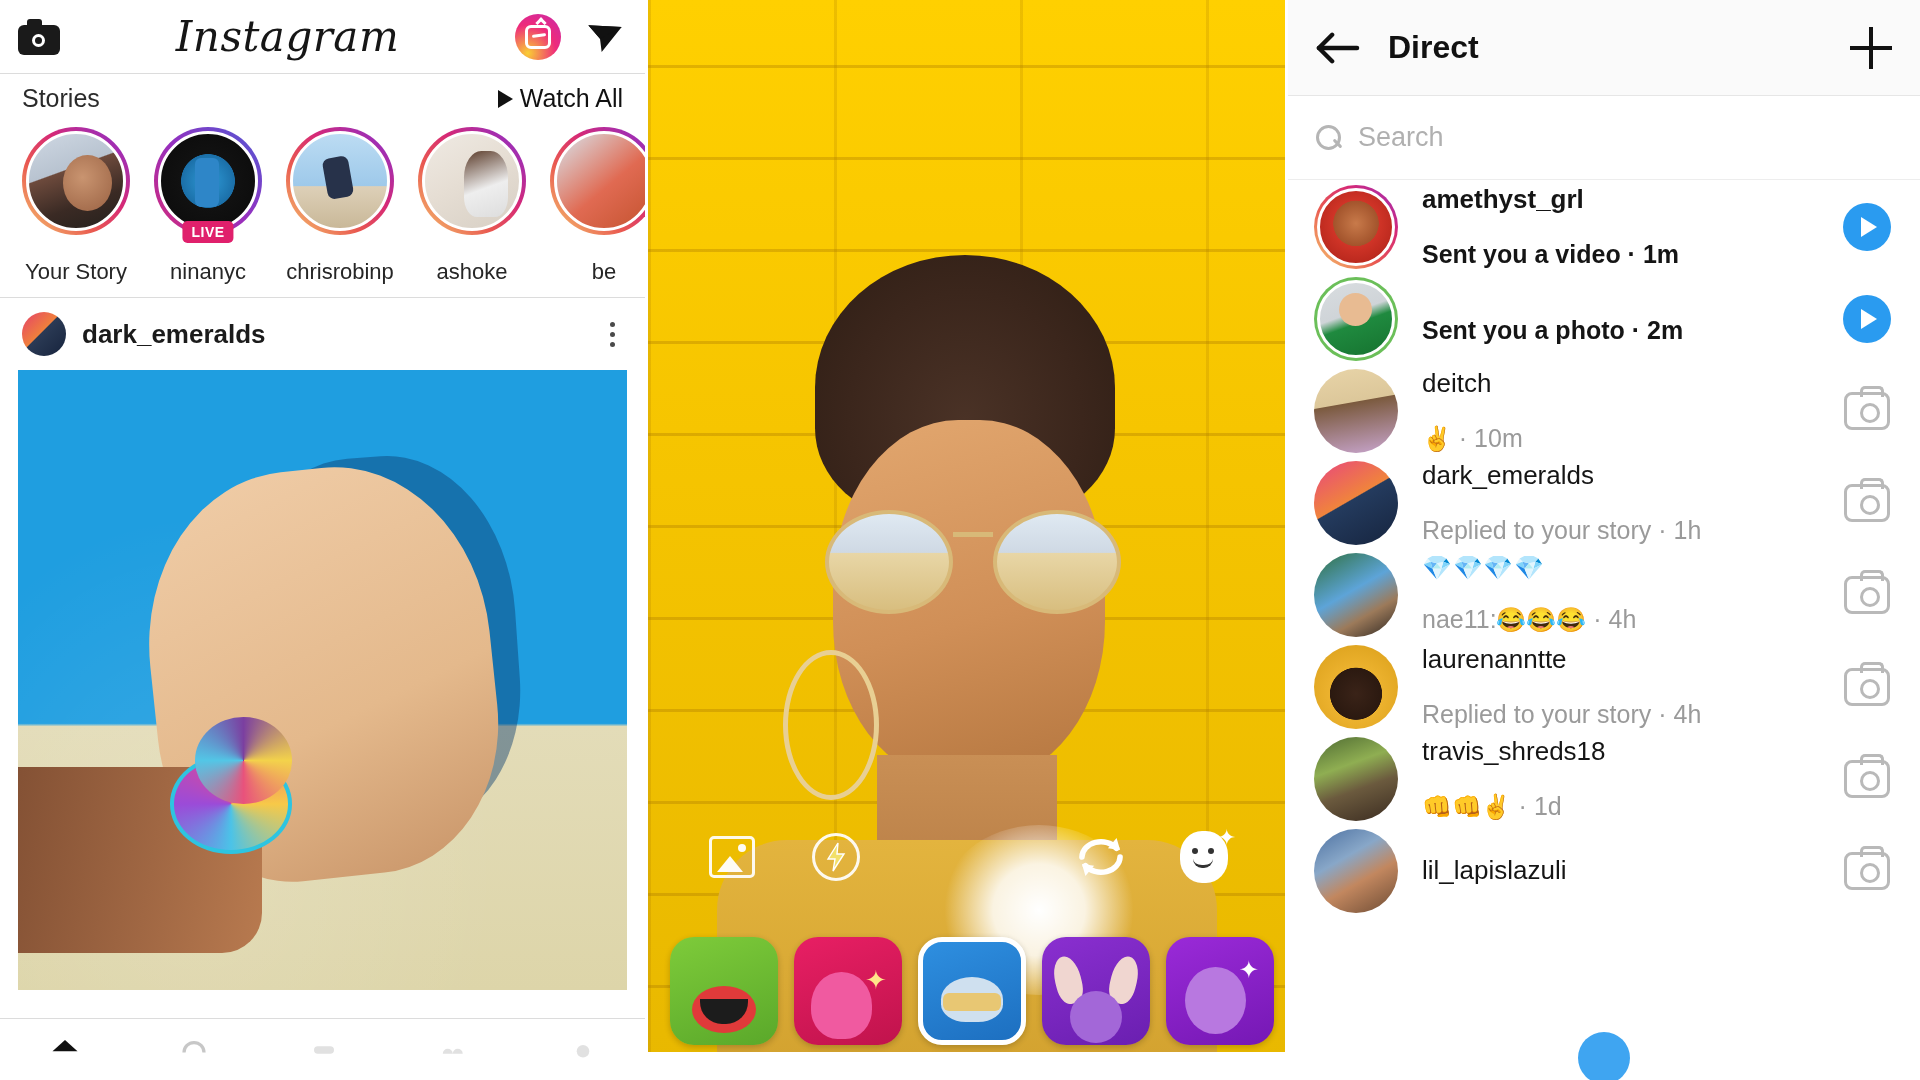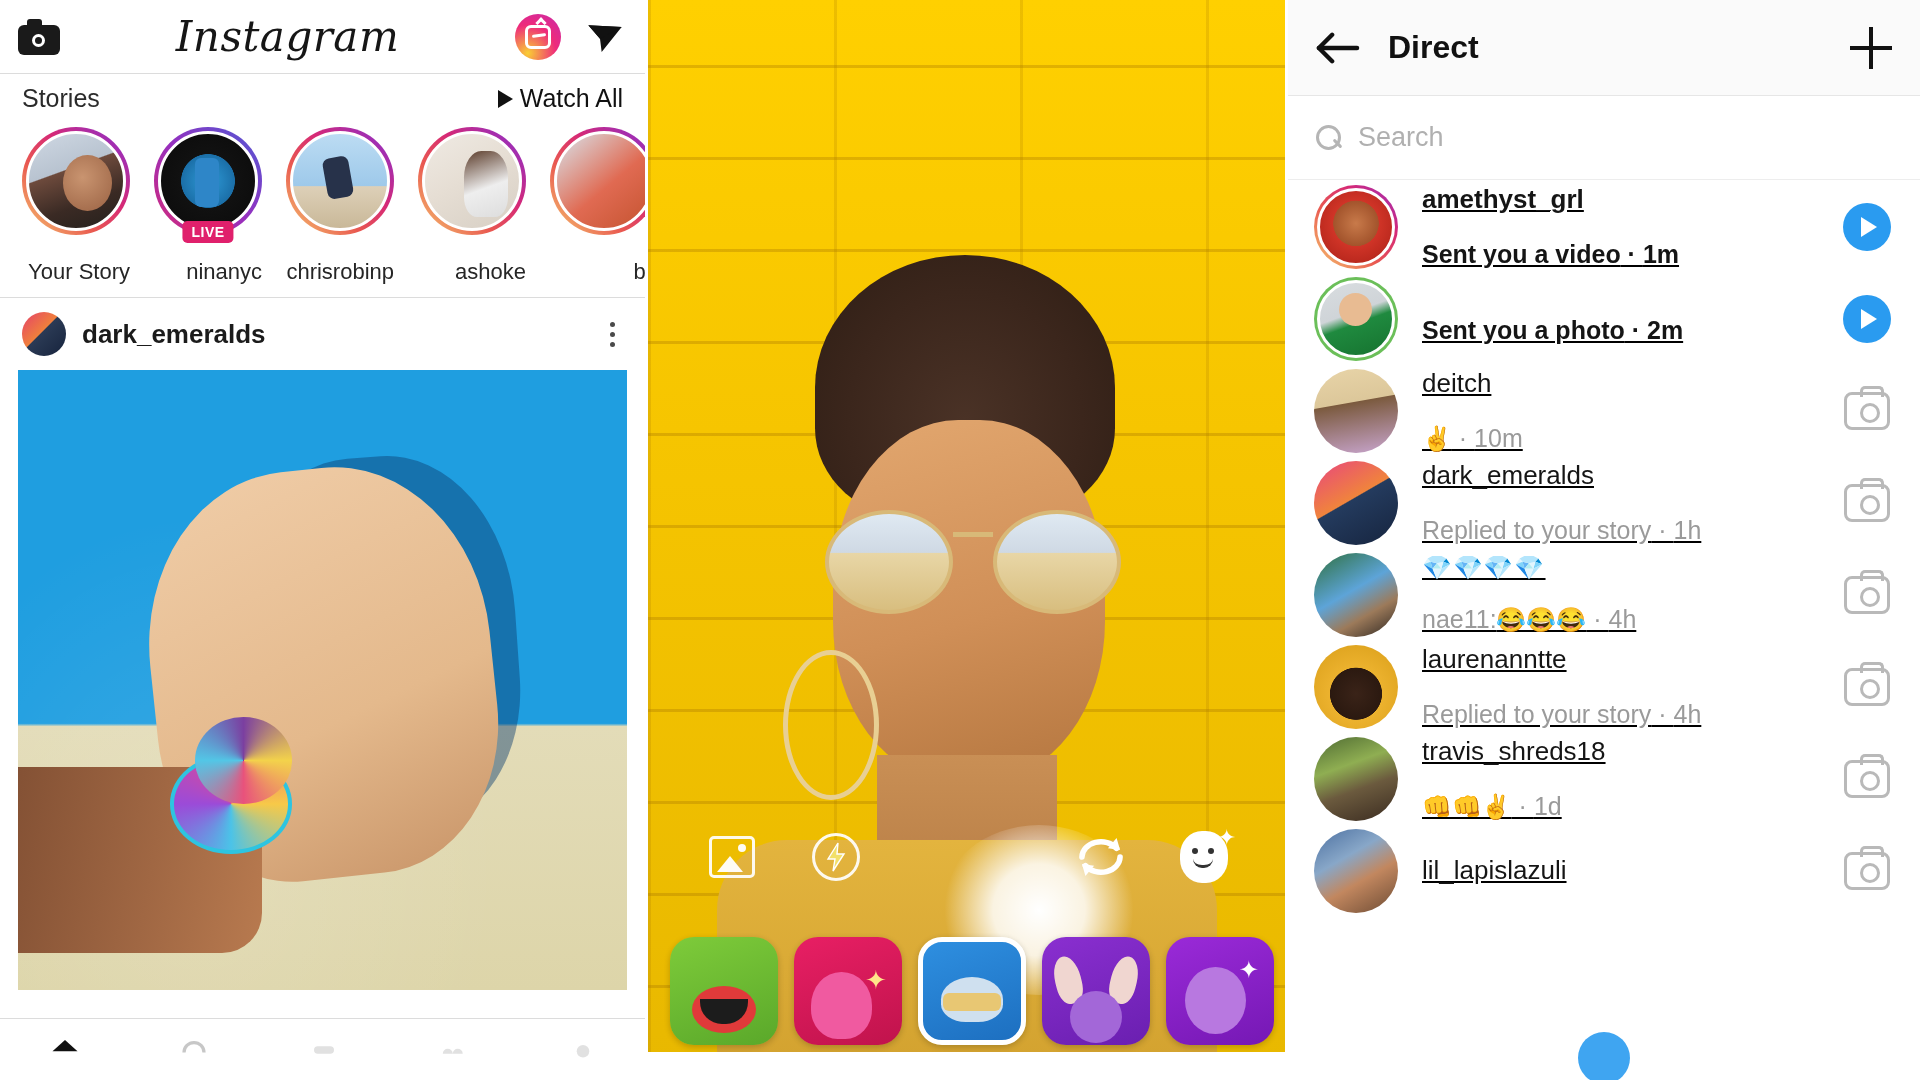--- a/index.html
+++ b/index.html
@@ -35,21 +35,21 @@
   .dm-arrow { width:44px; height:40px; }
 
   .stories-head { display:flex; align-items:center; justify-content:space-between;
     padding:10px 22px 2px 22px; }
   .stories-label { font-size:25px; color:#2b2b2b; }
   .watch-all { font-size:25px; color:#111; display:flex; align-items:center; gap:7px;margin-left:35px; }
   .tri { width:0; height:0; border-left:15px solid #111; border-top:9px solid transparent;
     border-bottom:9px solid transparent; }
 
   .stories-row { display:flex; gap:24px; padding:12px 22px 12px 22px; border-bottom:1px solid #dcdcdc; }
-  .story { width:108px; flex:0 0 108px; text-align:right; position:relative; }
+  .story { width:108px; flex:0 0 108px; text-align:center; position:relative; }
   .ring { width:108px; height:108px; border-radius:50%; padding:4px;
     background:linear-gradient(45deg,#f6c971 0%,#e95950 35%,#d62976 60%,#962fbf 90%); }
   .ring.live { background:linear-gradient(45deg,#d62976 0%,#962fbf 50%,#4f5bd5 100%); }
   .ring-in { width:100%; height:100%; border-radius:50%; border:3px solid #fff; overflow:hidden;
     background:#ddd; position:relative; }
   .story-name { font-size:22px; color:#262626; margin-top:24px; white-space:nowrap;
     overflow:hidden; text-overflow:clip; }
   .live-badge { position:absolute; left:50%; transform:translateX(-50%); top:94px;
     background:#e0206c; color:#fff; font-size:14px; font-weight:bold; letter-spacing:.5px;
     padding:3px 9px; border-radius:5px; z-index:4; }
@@ -169,21 +169,21 @@
 
   .dm-search { height:84px; display:flex; align-items:center; gap:16px; padding:0 28px;
     border-bottom:1px solid #ededed; }
   .mag { width:26px; height:26px; position:relative; flex:0 0 26px; }
   .mag::before { content:""; position:absolute; left:0; top:0; width:19px; height:19px;
     border:3px solid #b5b5b5; border-radius:50%; }
   .mag::after { content:""; position:absolute; left:16px; top:17px; width:11px; height:3px;
     background:#b5b5b5; transform:rotate(45deg); border-radius:2px; }
   .search-ph { font-size:27px; color:#b0b0b0;text-align:right; }
 
-  .dm-list { position:absolute; left:0; top:181px; width:632px; bottom:0; overflow:hidden;text-decoration:underline; }
+  .dm-list { position:absolute; left:0; top:181px; width:632px; bottom:0; overflow:hidden; }
   .dm-row { display:flex; align-items:center; gap:24px; padding:13px 26px; height:92px; }
   .dm-av-wrap { width:84px; height:84px; flex:0 0 84px; position:relative; }
   .dm-av-ring { width:84px; height:84px; border-radius:50%; padding:3px; }
   .dm-av-ring.unread { background:linear-gradient(45deg,#f6c971 0%,#e95950 40%,#d62976 70%,#962fbf 100%); }
   .dm-av-ring.green { background:#6bbf59; }
   .dm-av-ring.plain { background:transparent; padding:0; }
   .dm-av { width:100%; height:100%; border-radius:50%; overflow:hidden; position:relative;
     border:3px solid #fff; background:#d9d9d9; }
   .dm-av-ring.plain .dm-av { border:none; }
   .dm-text { flex:1; min-width:0; }

